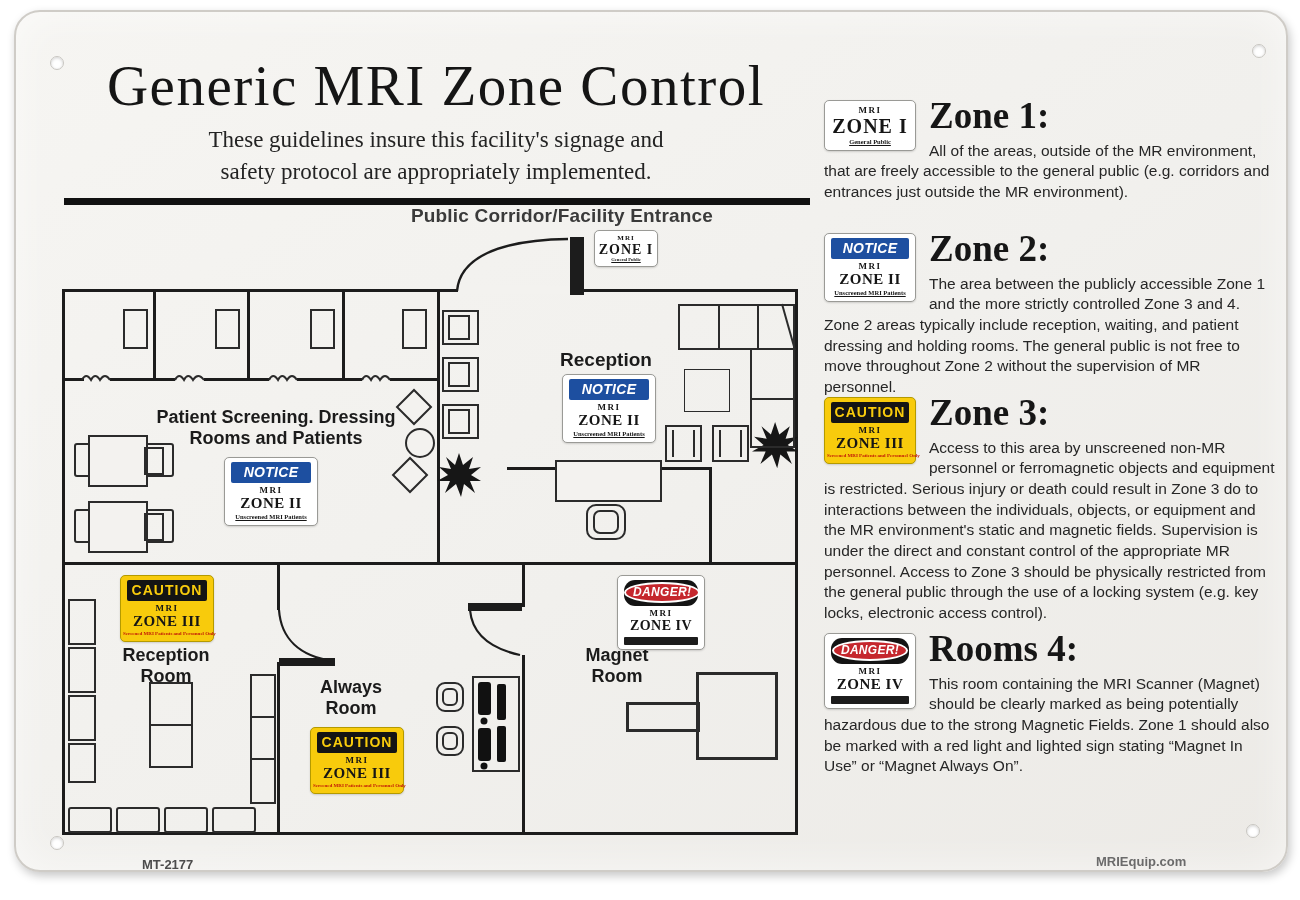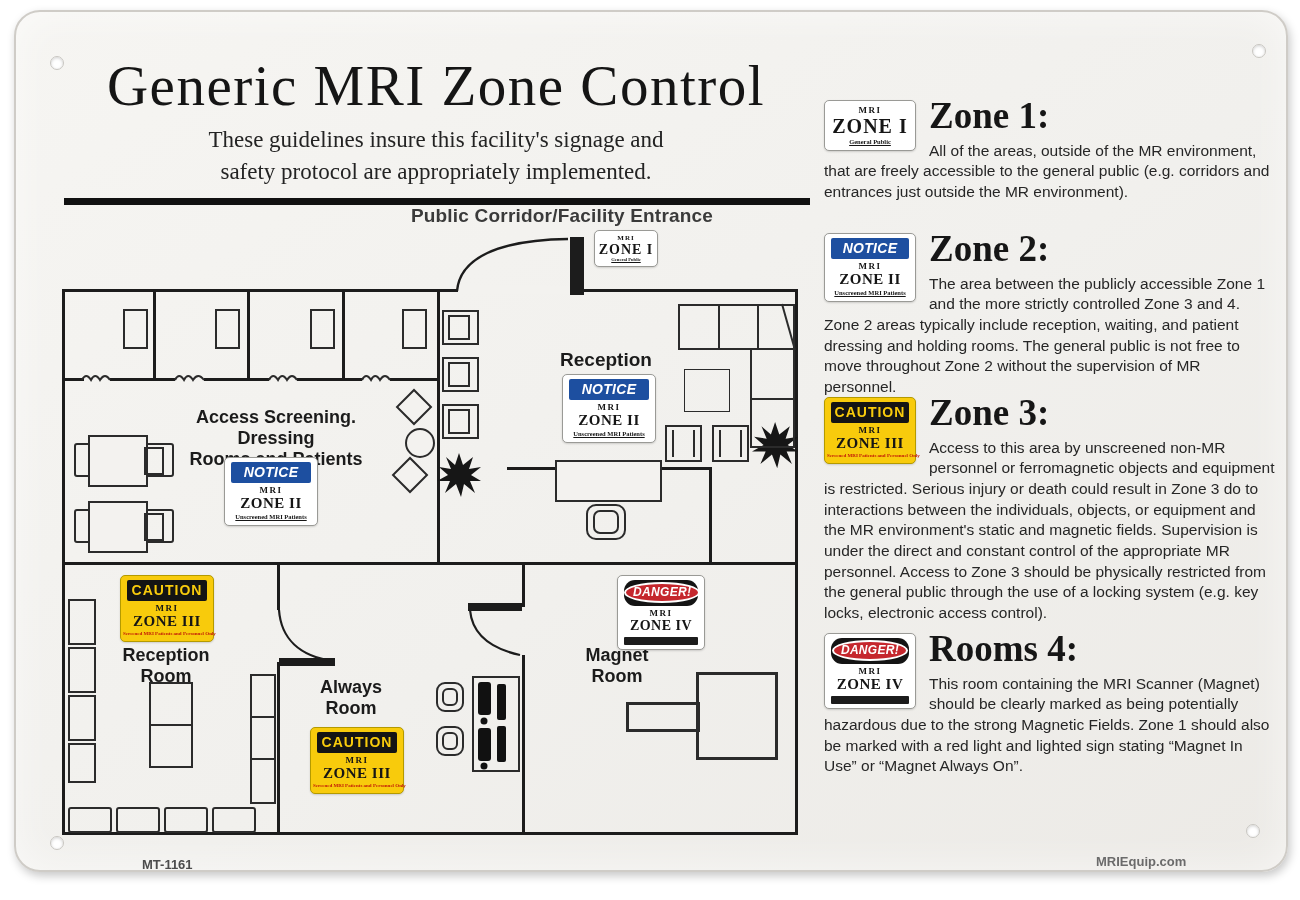--- a/index.html
+++ b/index.html
@@ -231,21 +231,21 @@
   <div class="cab" style="left:196px;top:795px;width:44px;height:26px;border-radius:3px;"></div>
 
   <div class="furn" style="left:456px;top:664px;width:48px;height:96px;"></div>
   <div class="cchair" style="left:420px;top:670px;"></div>
   <div class="cchair" style="left:420px;top:714px;"></div>
 
   <div class="furn" style="left:680px;top:660px;width:82px;height:88px;border-width:3px;"></div>
   <div class="furn" style="left:610px;top:690px;width:74px;height:30px;border-width:3px;"></div>
 
   <div class="room-label" style="left:140px;top:395px;width:240px;font-size:18px;">
-    <div>Access Screening. Dressing</div>
+    <div>Patient Screening. Dressing</div>
     <div>Rooms and Patients</div>
   </div>
   <div class="room-label" style="left:528px;top:337px;width:124px;font-size:19px;">Reception</div>
   <div class="room-label" style="left:100px;top:633px;width:100px;font-size:18px;">
     <div>Reception</div>
     <div>Room</div>
   </div>
   <div class="room-label" style="left:290px;top:665px;width:90px;font-size:18px;">
     <div>Always</div>
     <div>Room</div>
@@ -336,17 +336,17 @@
         <span class="oval">DANGER!</span>
       </span>
       <div class="s-top" style="margin-top:0;">MRI</div>
       <div class="s-main" style="font-size:15px;">ZONE IV</div>
       <div class="s-bar"></div>
     </div>
     <div class="zone-h">Rooms 4:</div>
     <p class="zone-p">This room containing the MRI Scanner (Magnet) should be clearly marked as being potentially hazardous due to the strong Magnetic Fields. Zone 1 should also be marked with a red light and lighted sign stating “Magnet In Use” or “Magnet Always On”.</p>
   </div>
 
-  <div class="footer-code">MT-1161</div>
+  <div class="footer-code">MT-2177</div>
   <div class="footer-site">MRIEquip.com</div>
 
 </div>
 </div>
 
 </body></html>

